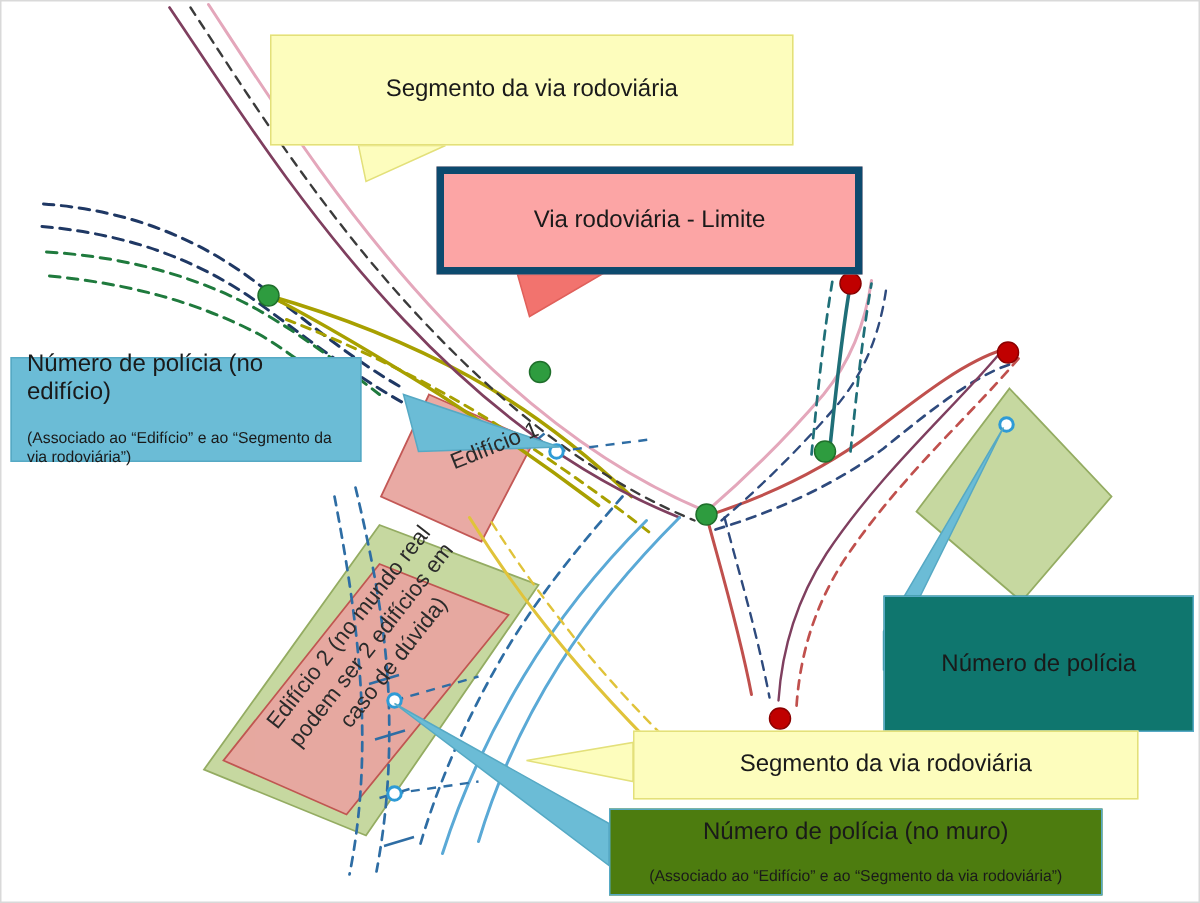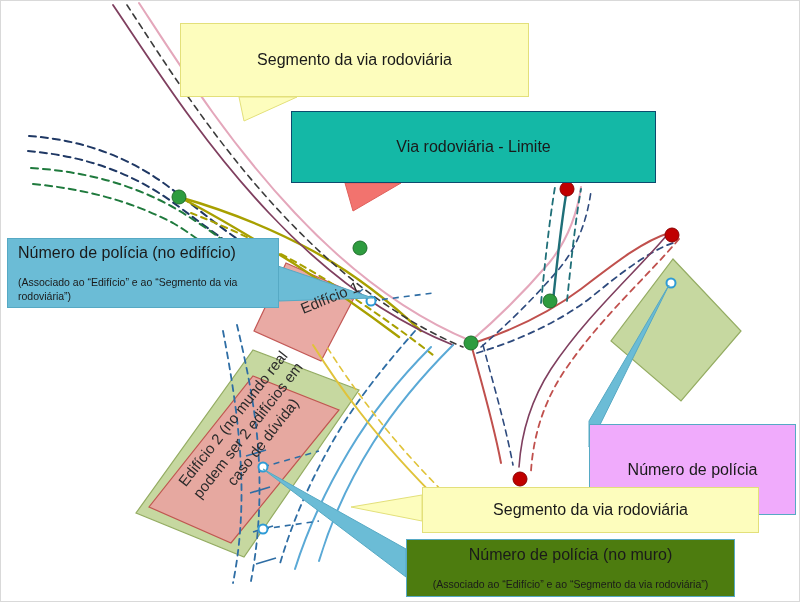--- a/index.html
+++ b/index.html
@@ -53,32 +53,32 @@
   .callout-title.left { text-align: left; }
   .callout-sub.left { text-align: left; }
 
   
   #callout-segmento-top .callout-body {
     left: 179px; top: 22px; width: 349px; height: 74px;
     background: #fdfdbd;
     border: 1px solid #e3e07a;
   }
   #callout-via-limite .callout-body {
-    left: 290px; top: 110px; width: 365px; height: 72px;
-    background: #14b8a6;
-    border: 1px solid #0c4a6e;
+    left: 290px; top: 110px; width: 284px; height: 72px;
+    background: #fca5a5;
+    border: 5px solid #0c4a6e;
   }
   #callout-numero-edificio .callout-body {
-    left: 6px; top: 237px; width: 272px; height: 70px;
+    left: 6px; top: 237px; width: 234px; height: 70px;
     background: #6bbcd6;
     border: 1px solid #56a9c4;
   }
   #callout-numero-policia .callout-body {
-    left: 588px; top: 423px; width: 207px; height: 91px;
-    background: #f0abfc;
+    left: 588px; top: 396px; width: 207px; height: 91px;
+    background: #0f766e;
     border: 1px solid #56a9c4;
   }
   #callout-segmento-bottom .callout-body {
     left: 421px; top: 486px; width: 337px; height: 46px;
     background: #fdfdbd;
     border: 1px solid #e3e07a;
   }
   #callout-numero-muro .callout-body {
     left: 405px; top: 538px; width: 329px; height: 58px;
     background: #4d7c0f;

